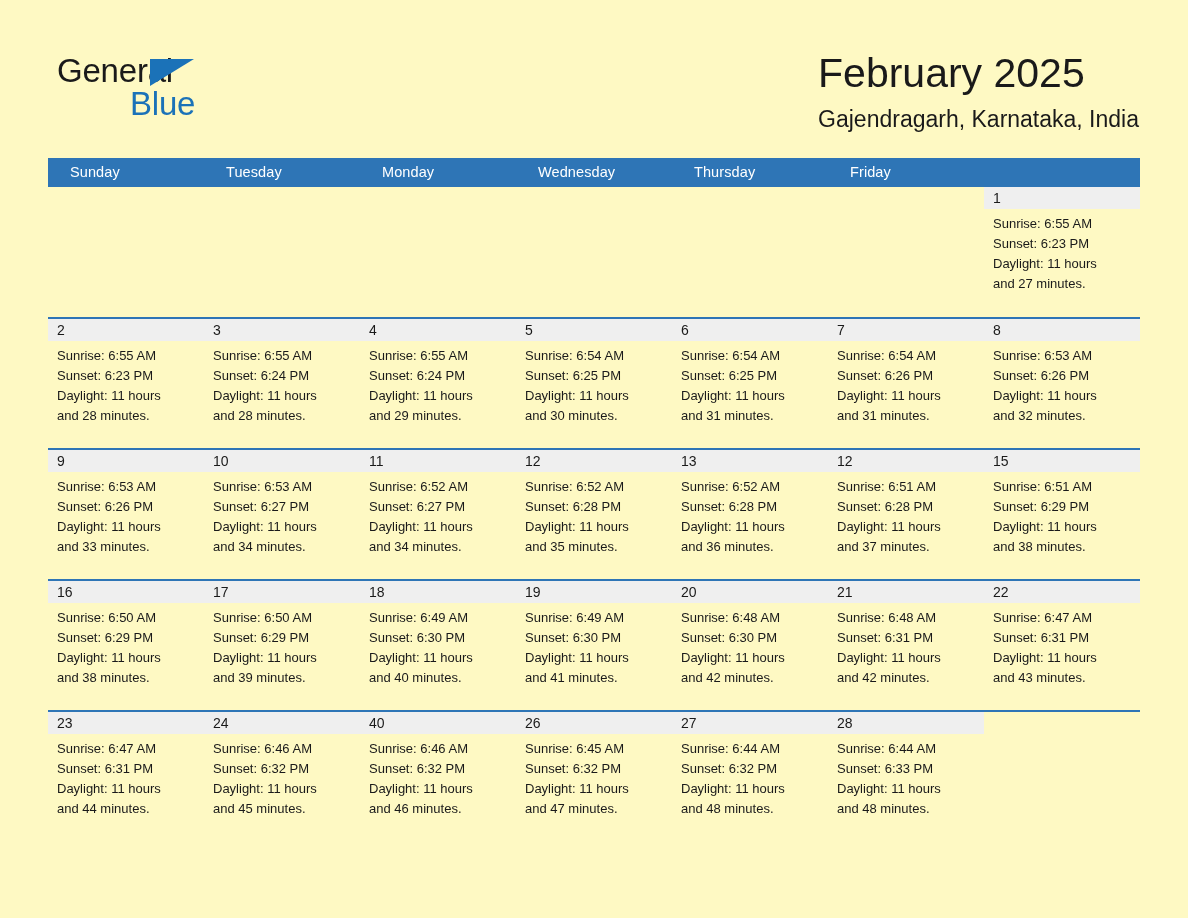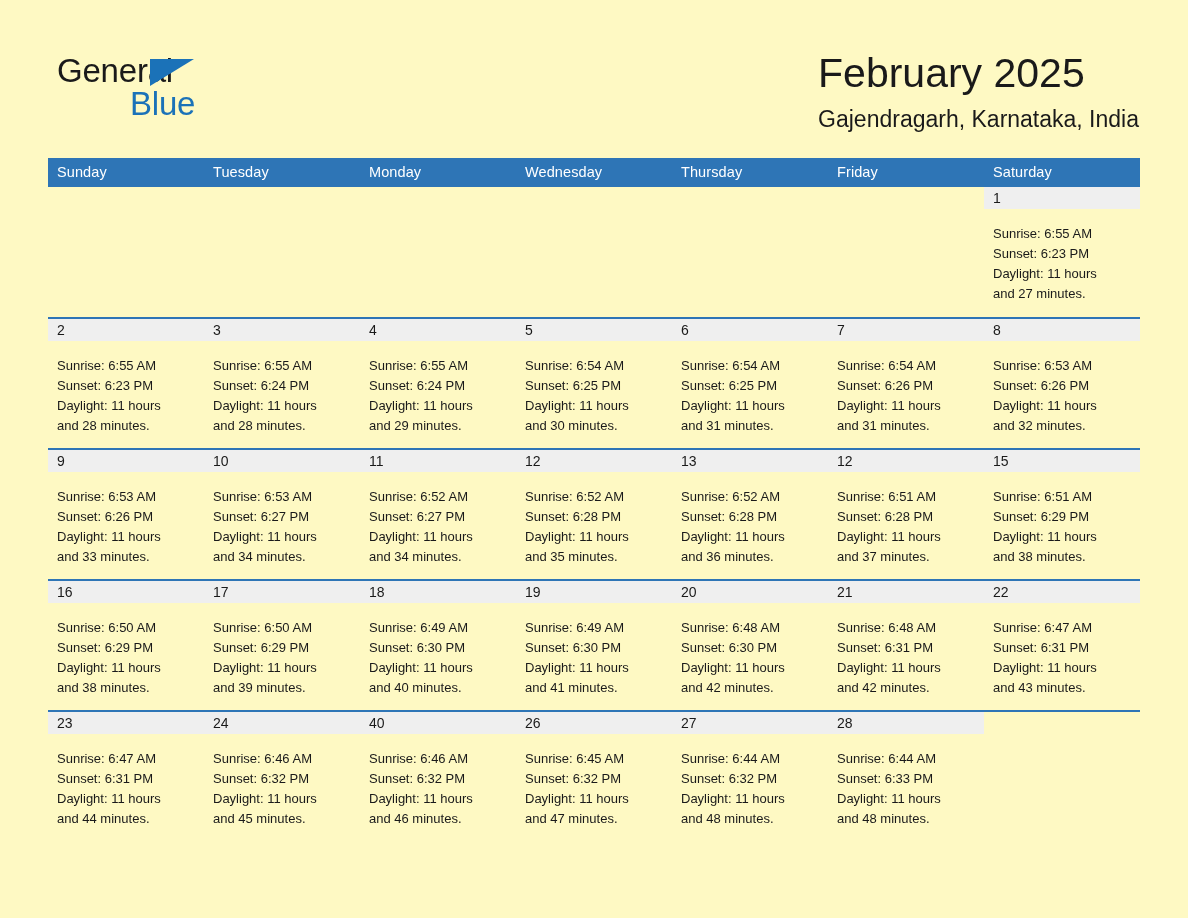--- a/index.html
+++ b/index.html
@@ -94,21 +94,21 @@
     display: flex;
     width: 1092px;
     height: 29px;
     background: #2e75b6;
   }
   .weekday-cell {
     width: 156px;
     height: 29px;
     display: flex;
     align-items: center;
-    padding-left: 9px;
+    padding-left: 22px;
     color: #ffffff;
     font-size: 14.5px;
     line-height: 29px;
     letter-spacing: 0.1px;
   }
 
   .week-row {
     width: 1092px;
     border-top: 2px solid #2e75b6;
   }
@@ -128,21 +128,21 @@
     height: 22px;
     background: #efefef;
     font-size: 14px;
     line-height: 22px;
     color: #1a1a1a;
     padding-left: 9px;
   }
   .day-cell.blank .day-num { background: transparent; }
 
   .day-info {
-    padding: 15px 8px 0 9px;
+    padding: 5px 8px 0 9px;
     font-size: 13px;
     line-height: 20px;
     color: #1a1a1a;
   }
   .day-info div { white-space: nowrap; }
 
   .row-h-1 .day-cell { height: 130px; }
   .row-h-n .day-cell { height: 129px; }
 </style>
 </head>
@@ -166,21 +166,20 @@
   </div>
 
   <div class="calendar">
     <div class="weekday-row">
         <div class="weekday-cell">Sunday</div>
         <div class="weekday-cell">Tuesday</div>
         <div class="weekday-cell">Monday</div>
         <div class="weekday-cell">Wednesday</div>
         <div class="weekday-cell">Thursday</div>
         <div class="weekday-cell">Friday</div>
-        <div class="weekday-cell">Saturday</div>
       </div>
     <div id="weeks-container">
         <div class="week-row first row-h-1">
           <div class="week-cells">
             <div class="day-cell blank">
               <div class="day-num"></div>
             </div>
             <div class="day-cell blank">
               <div class="day-num"></div>
             </div>

